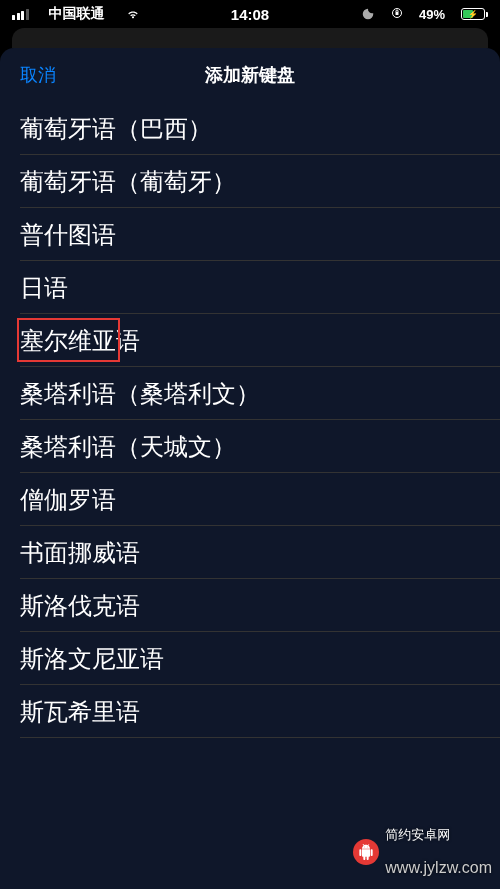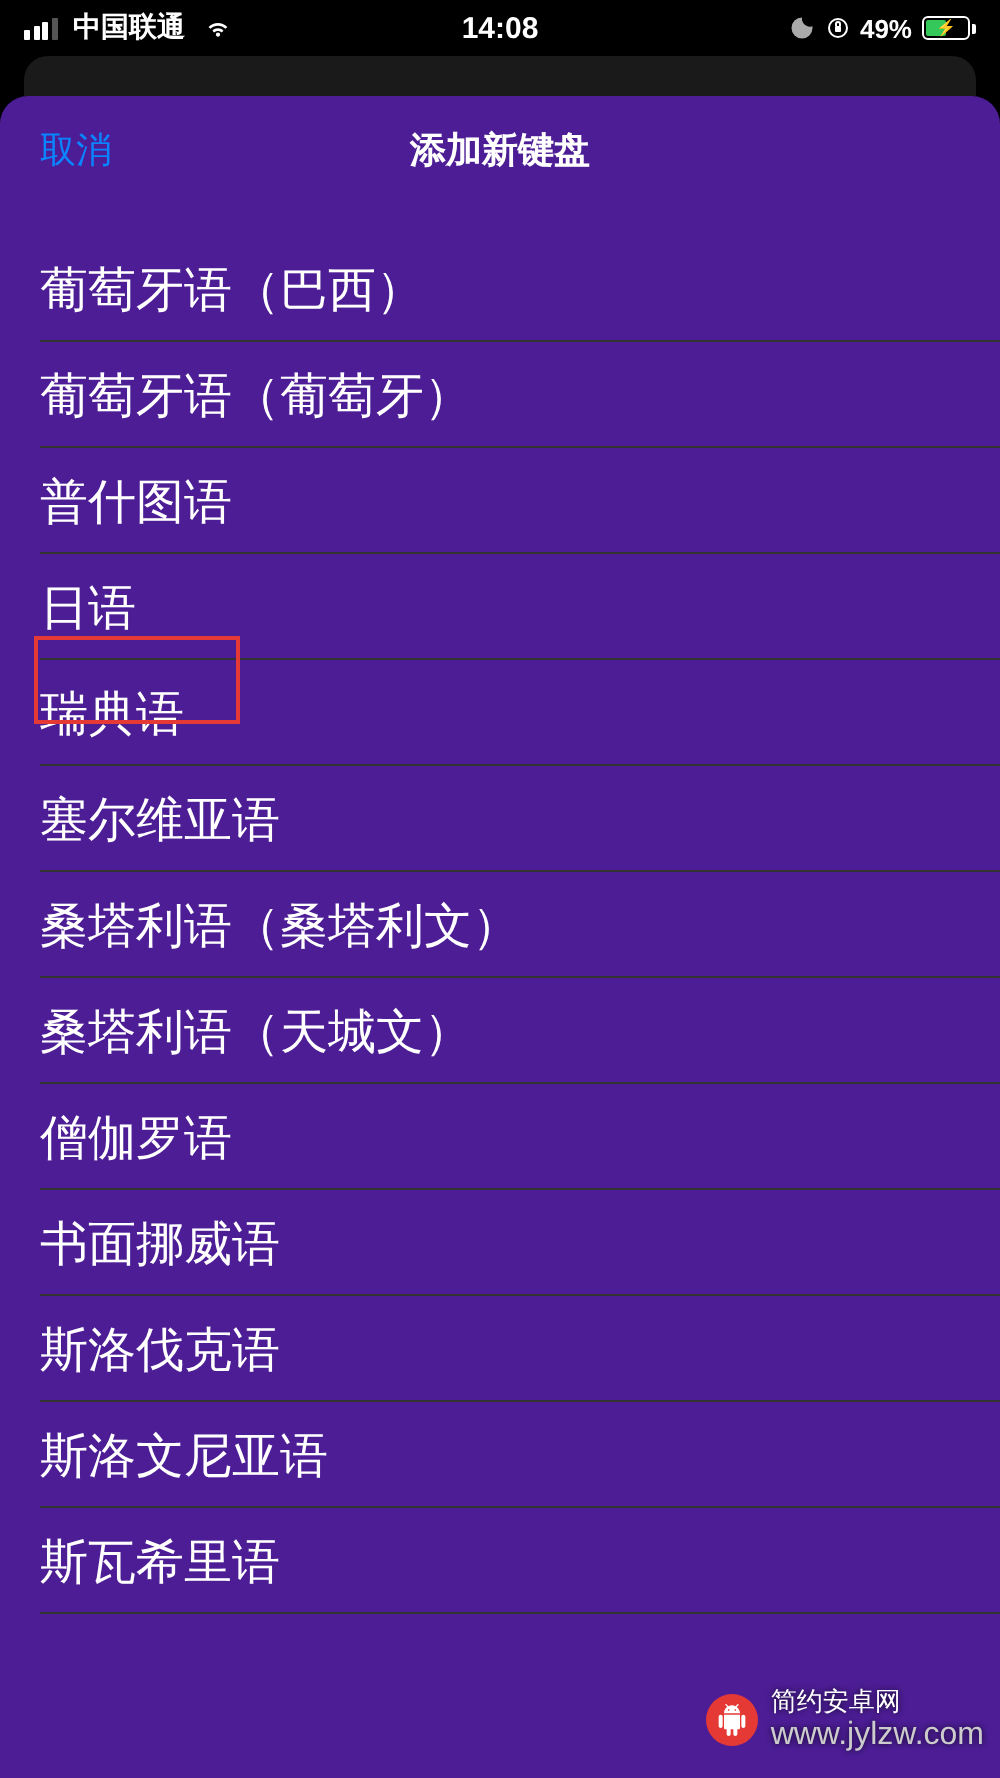--- a/index.html
+++ b/index.html
@@ -15,23 +15,23 @@
       height: 28px;
       background: #000;
       display: flex;
       align-items: center;
       justify-content: space-between;
       padding: 0 12px;
       color: #fff;
       font-size: 14px;
       font-weight: 600;
     }
-    .status-left { display: flex; align-items: center; gap: 8px; }
+    .status-left { display: flex; align-items: center; gap: 20px; }
     .status-center { position: absolute; left: 50%; transform: translateX(-50%); font-size: 15px; font-weight: 700; }
-    .status-right { display: flex; align-items: center; gap: 5px; font-size: 13px; }
+    .status-right { display: flex; gap: 16px; font-size: 13px; }
     .signal-bars { display: flex; align-items: flex-end; gap: 1.5px; }
     .signal-bars span { width: 3px; background: #fff; border-radius: 0.5px; }
     .signal-bars span:nth-child(1){height:5px}
     .signal-bars span:nth-child(2){height:7px}
     .signal-bars span:nth-child(3){height:9px}
     .signal-bars span:nth-child(4){height:11px;background:#555}
     .wifi-icon { width: 16px; height: 16px; }
     .moon-icon { width: 14px; height: 14px; }
     .lock-icon { width: 12px; height: 12px; }
     .battery { display: flex; align-items: center; }
@@ -45,25 +45,24 @@
       background: #1a1a1a;
       margin: 0 12px;
       border-radius: 12px 12px 0 0;
     }
     .sheet {
       position: absolute;
       top: 48px;
       left: 0;
       right: 0;
       bottom: 0;
-      background: #4c1d95;
+      background: #0f172a;
       border-radius: 14px 14px 0 0;
       display: flex;
       flex-direction: column;
-      gap: 16px;
     }
     .nav-bar {
       height: 54px;
       display: flex;
       align-items: center;
       position: relative;
       padding: 0 20px;
     }
     .cancel-btn {
       color: #0a84ff;
@@ -119,21 +118,21 @@
     .wm-logo {
       width: 26px;
       height: 26px;
       background: #e53935;
       border-radius: 50%;
       display: flex;
       align-items: center;
       justify-content: center;
     }
     .wm-logo svg { width: 16px; height: 16px; }
-    .wm-text { display: flex; flex-direction: column; line-height: 1.15; }
+    .wm-text { display: flex; flex-direction: column; line-height: 1.15; gap: 16px; }
     .wm-sub { font-size: 16px; color: #ccc; }
   </style>
 </head>
 <body>
 
 <div class="status-bar">
   <div class="status-left">
     <div class="signal-bars">
       <span></span>
         <span></span>
@@ -180,23 +179,20 @@
       <div class="list-item">
         <span>葡萄牙语（葡萄牙）</span>
       </div>
       <div class="list-item">
         <span>普什图语</span>
       </div>
       <div class="list-item">
         <span>日语</span>
       </div>
       <div class="list-item">
-        <span>瑞典语</span>
-      </div>
-      <div class="list-item">
         <span>塞尔维亚语</span>
       </div>
       <div class="list-item">
         <span>桑塔利语（桑塔利文）</span>
       </div>
       <div class="list-item">
         <span>桑塔利语（天城文）</span>
       </div>
       <div class="list-item">
         <span>僧伽罗语</span>

